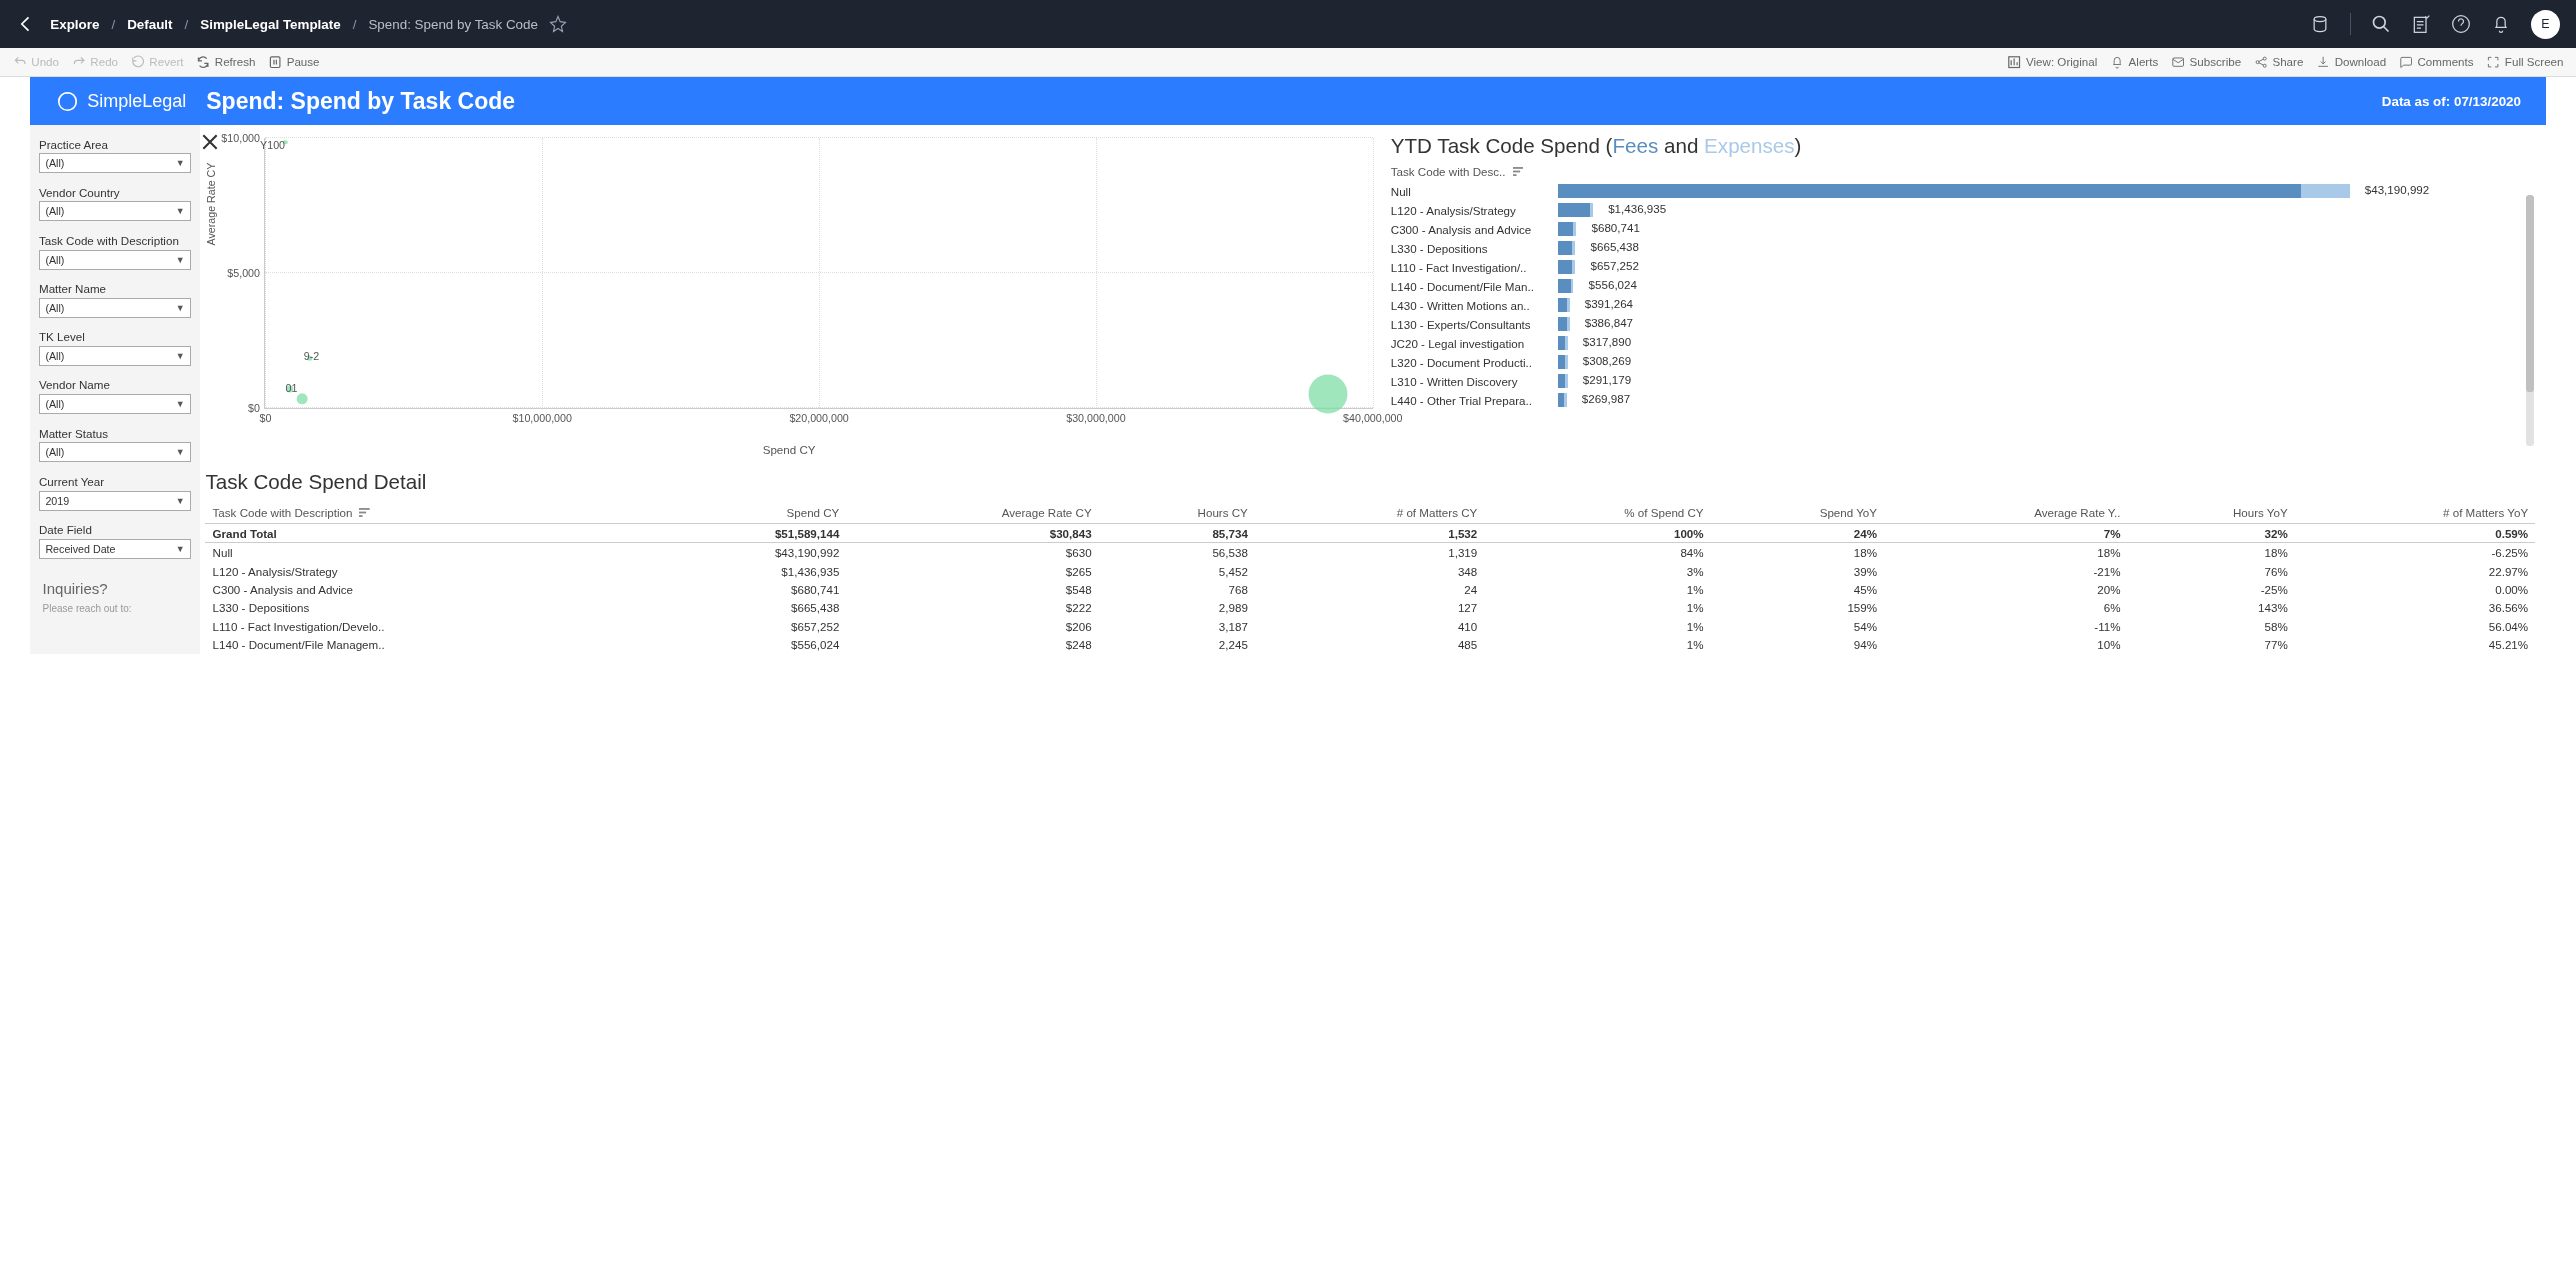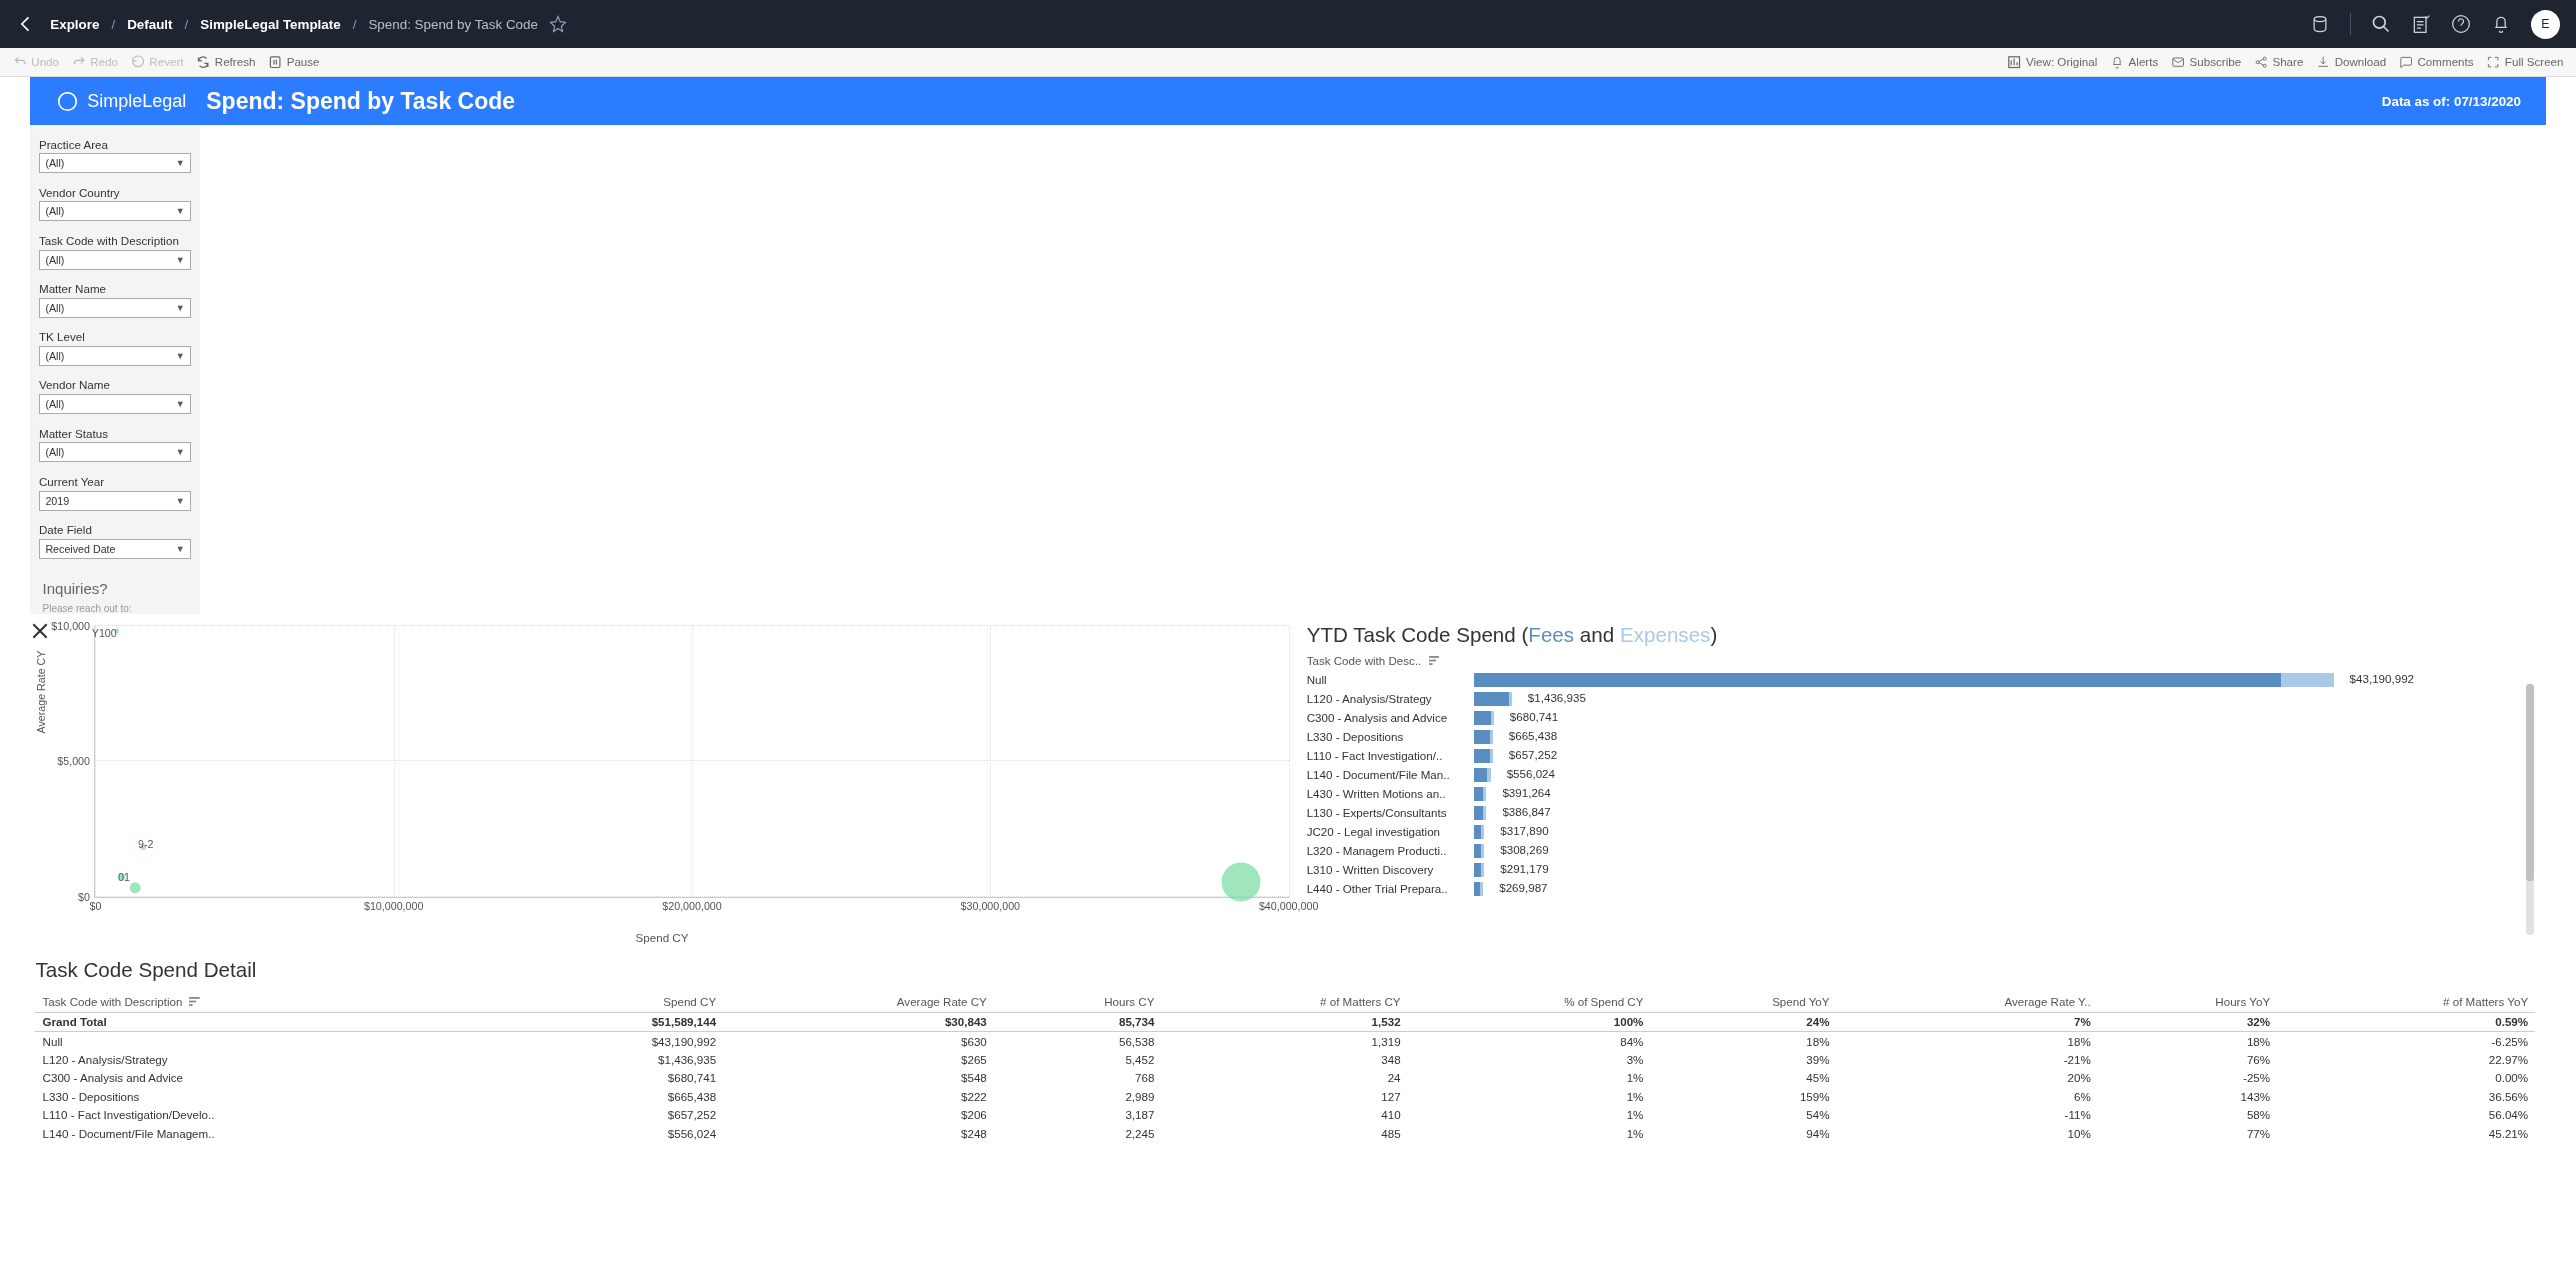--- a/index.html
+++ b/index.html
@@ -27,21 +27,21 @@
 .toolbar .spacer { flex: 1; }
 
 
 .dashboard-wrap { padding: 0 30px; }
 .banner { background: #2b7cff; color: #fff; height: 48px; display: flex; align-items: center; padding: 0 25px; }
 .banner .logo { display: flex; align-items: center; gap: 7.2px; font-size: 18px; font-weight: 400; }
 .banner .logo .logo-mark { width: 25px; height: 25px; }
 .banner .title { font-size: 23px; font-weight: 600; margin-left: 20px; }
 .banner .asof { margin-left: auto; font-weight: 600; font-size: 13.4px; }
 
-.dash-body { display: flex; flex-direction: column; }
+.dash-body { display: flex; }
 
 
 .filters { width: 170px; padding: 12.5px 9px 0 9px; background: #f4f4f4; }
 .filter { margin-bottom: 12.5px; }
 .filter-label { font-size: 11.6px; color: #333; margin-bottom: 2.7px; }
 .filter-select { width: 100%; height: 20px; border: 0.9px solid #aaa; background: #fff; font-size: 10.7px; padding: 0 5.4px; display: flex; align-items: center; justify-content: space-between; cursor: pointer; }
 .filter-select .caret { font-size: 9px; color: #555; }
 .inquiries { margin-top: 21.5px; font-size: 15px; color: #666; padding-left: 3.6px;}
 .inquiries-sub { font-size: 10px; color: #999; margin-top: 5.4px; padding-left:3.6px;}
 
@@ -476,21 +476,21 @@
                 </div>
                 <div class="bar-row">
                   <div class="bar-label">JC20 - Legal investigation</div>
     <div class="bar-track">
       <div class="bar-fill" style="width:0.7%"></div>
       <div class="bar-fill exp" style="left:0.7%;width:0.3%"></div>
       <span class="bar-val" style="position:absolute;left:2%;top:-0.9px">$317,890</span>
     </div>
                 </div>
                 <div class="bar-row">
-                  <div class="bar-label">L320 - Managem Producti..</div>
+                  <div class="bar-label">L320 - Document Producti..</div>
     <div class="bar-track">
       <div class="bar-fill" style="width:0.7%"></div>
       <div class="bar-fill exp" style="left:0.7%;width:0.3%"></div>
       <span class="bar-val" style="position:absolute;left:2%;top:-0.9px">$308,269</span>
     </div>
                 </div>
                 <div class="bar-row">
                   <div class="bar-label">L310 - Written Discovery</div>
     <div class="bar-track">
       <div class="bar-fill" style="width:0.7%"></div>

